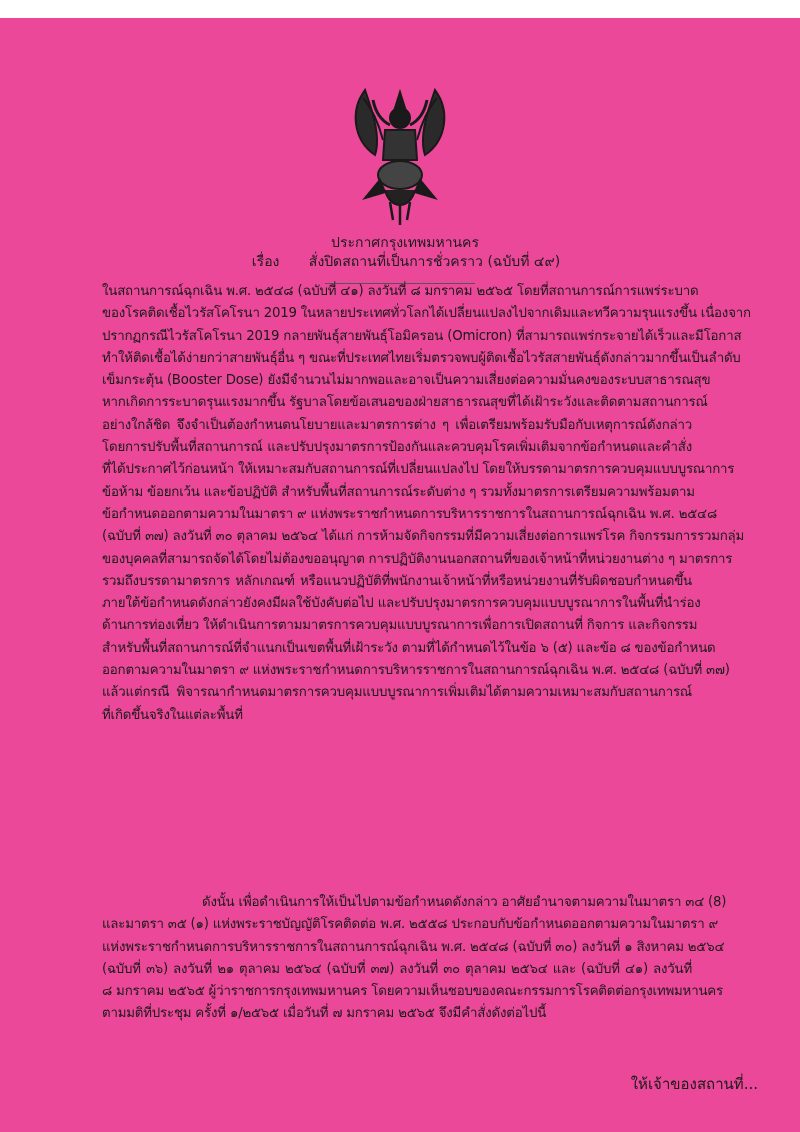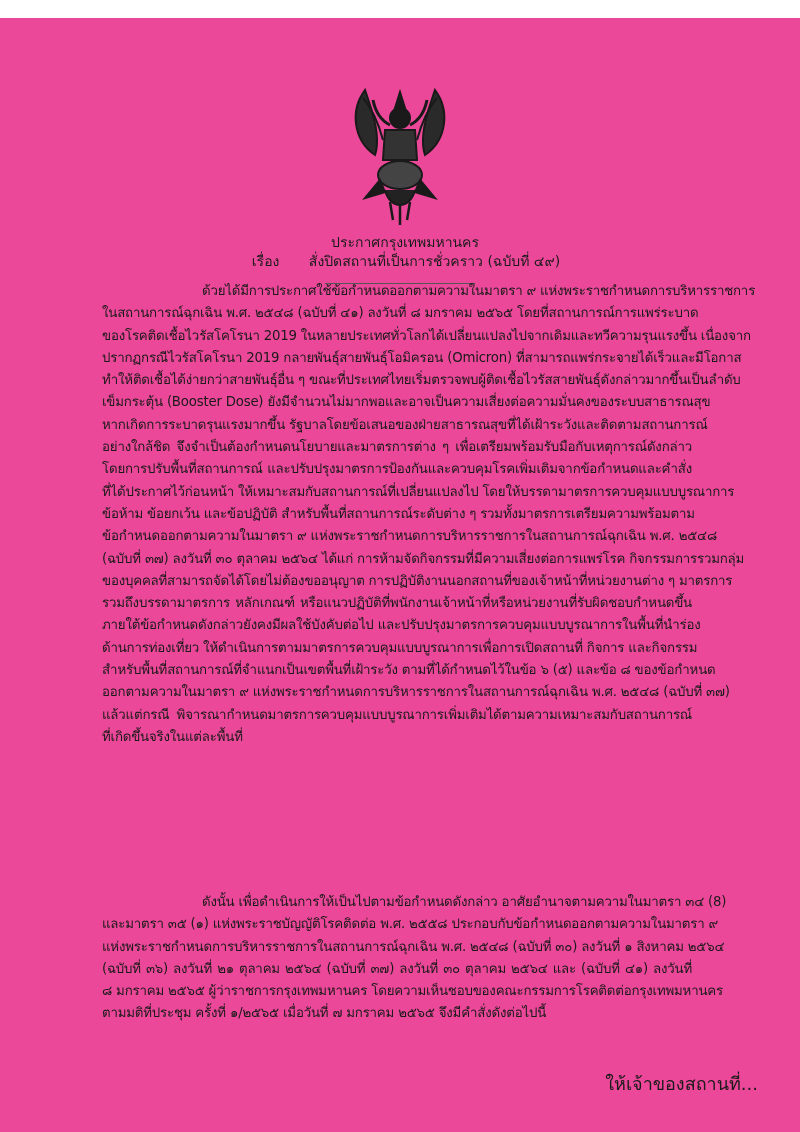--- a/index.html
+++ b/index.html
@@ -71,21 +71,21 @@
       white-space: nowrap;
       text-align: justify;
       text-align-last: justify;
     }
     .line.indent { padding-left: 100px; }
     .line.last { text-align-last: left; }
     .continuation {
       position: absolute;
       right: 42px;
       top: 1055px;
-      font-size: 18px;
+      font-size: 15px;
       line-height: 22px;
     }
   </style>
 </head>
 <body>
 
 <div class="page">
 
   <div class="emblem">
     <svg width="110" height="150" viewBox="0 0 110 150" xmlns="http://www.w3.org/2000/svg">
@@ -119,21 +119,20 @@
     <span class="title-line1">ประกาศกรุงเทพมหานคร</span>
     <span class="title-line2">
       <span class="subject-label">เรื่อง</span>
       <span>สั่งปิดสถานที่เป็นการชั่วคราว (ฉบับที่ ๔๙)</span>
     </span>
   </div>
 
   <div class="divider"></div>
 
   <div class="body-text para1">
-    <span class="line indent">ด้วยได้มีการประกาศใช้ข้อกำหนดออกตามความในมาตรา ๙ แห่งพระราชกำหนดการบริหารราชการ</span>
     <span class="line">ในสถานการณ์ฉุกเฉิน พ.ศ. ๒๕๔๘ (ฉบับที่ ๔๑) ลงวันที่ ๘ มกราคม ๒๕๖๕ โดยที่สถานการณ์การแพร่ระบาด</span>
     <span class="line">ของโรคติดเชื้อไวรัสโคโรนา 2019 ในหลายประเทศทั่วโลกได้เปลี่ยนแปลงไปจากเดิมและทวีความรุนแรงขึ้น เนื่องจาก</span>
     <span class="line">ปรากฏกรณีไวรัสโคโรนา 2019 กลายพันธุ์สายพันธุ์โอมิครอน (Omicron) ที่สามารถแพร่กระจายได้เร็วและมีโอกาส</span>
     <span class="line">ทำให้ติดเชื้อได้ง่ายกว่าสายพันธุ์อื่น ๆ ขณะที่ประเทศไทยเริ่มตรวจพบผู้ติดเชื้อไวรัสสายพันธุ์ดังกล่าวมากขึ้นเป็นลำดับ</span>
     <span class="line">เข็มกระตุ้น (Booster Dose) ยังมีจำนวนไม่มากพอและอาจเป็นความเสี่ยงต่อความมั่นคงของระบบสาธารณสุข</span>
     <span class="line">หากเกิดการระบาดรุนแรงมากขึ้น รัฐบาลโดยข้อเสนอของฝ่ายสาธารณสุขที่ได้เฝ้าระวังและติดตามสถานการณ์</span>
     <span class="line">อย่างใกล้ชิด จึงจำเป็นต้องกำหนดนโยบายและมาตรการต่าง ๆ เพื่อเตรียมพร้อมรับมือกับเหตุการณ์ดังกล่าว</span>
     <span class="line">โดยการปรับพื้นที่สถานการณ์ และปรับปรุงมาตรการป้องกันและควบคุมโรคเพิ่มเติมจากข้อกำหนดและคำสั่ง</span>
     <span class="line">ที่ได้ประกาศไว้ก่อนหน้า ให้เหมาะสมกับสถานการณ์ที่เปลี่ยนแปลงไป โดยให้บรรดามาตรการควบคุมแบบบูรณาการ</span>
     <span class="line">ข้อห้าม ข้อยกเว้น และข้อปฏิบัติ สำหรับพื้นที่สถานการณ์ระดับต่าง ๆ รวมทั้งมาตรการเตรียมความพร้อมตาม</span>

